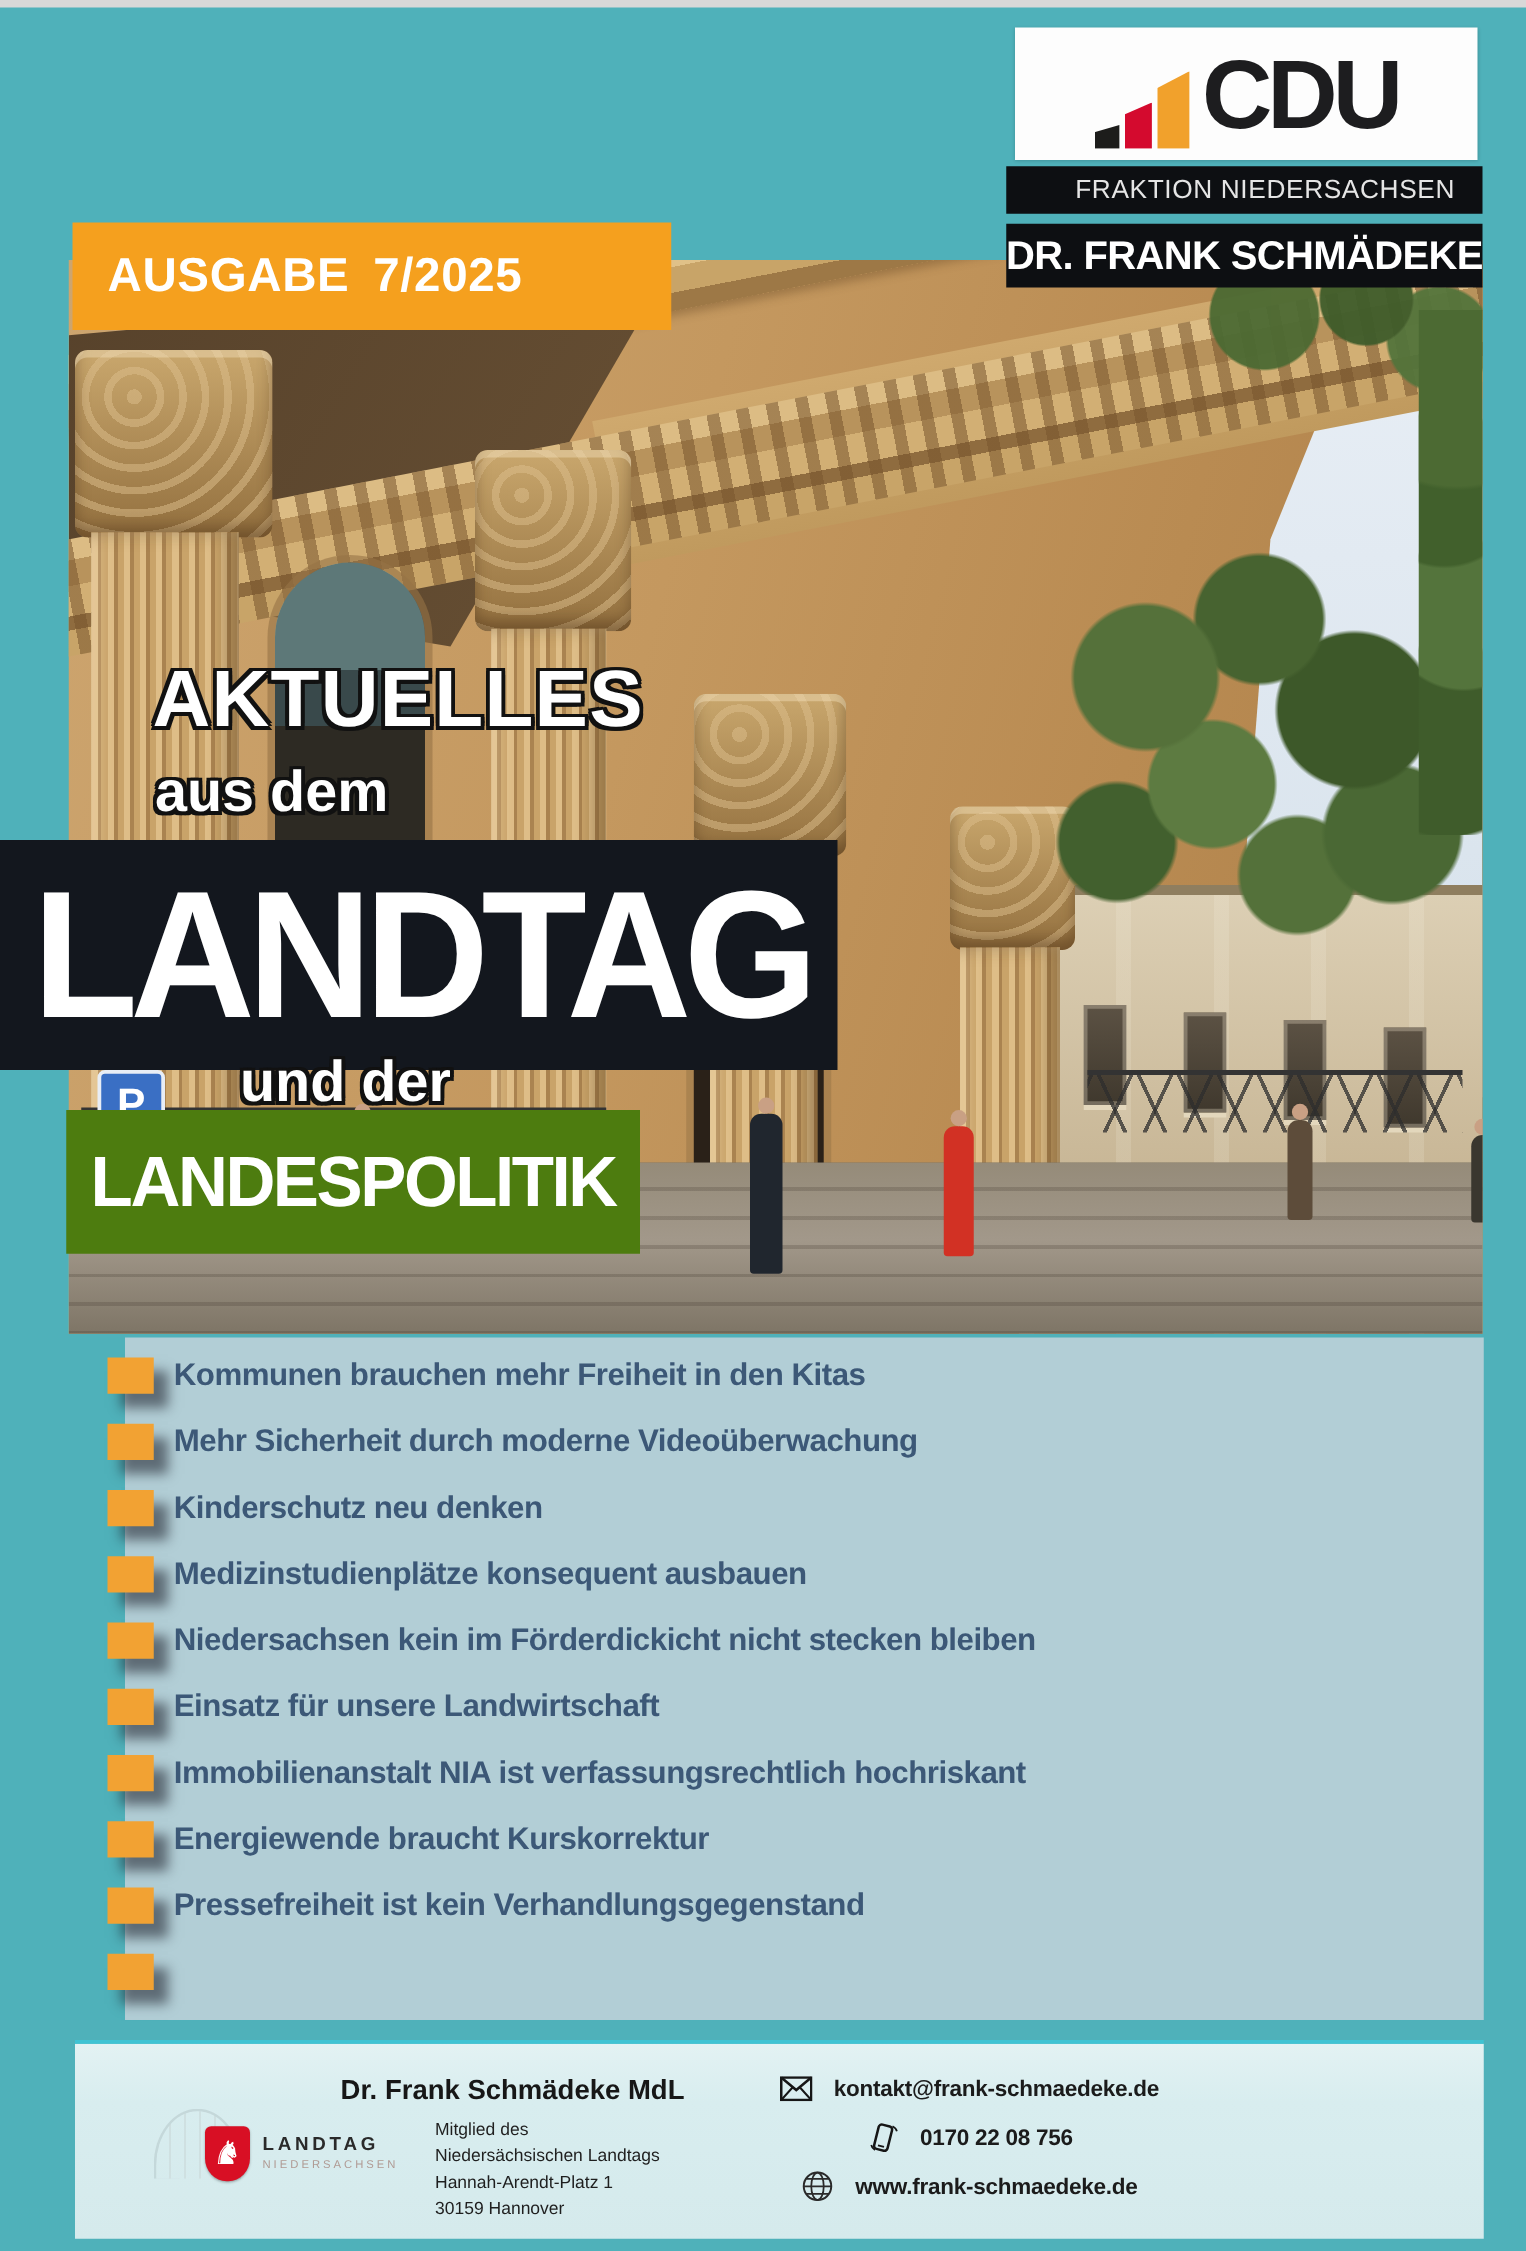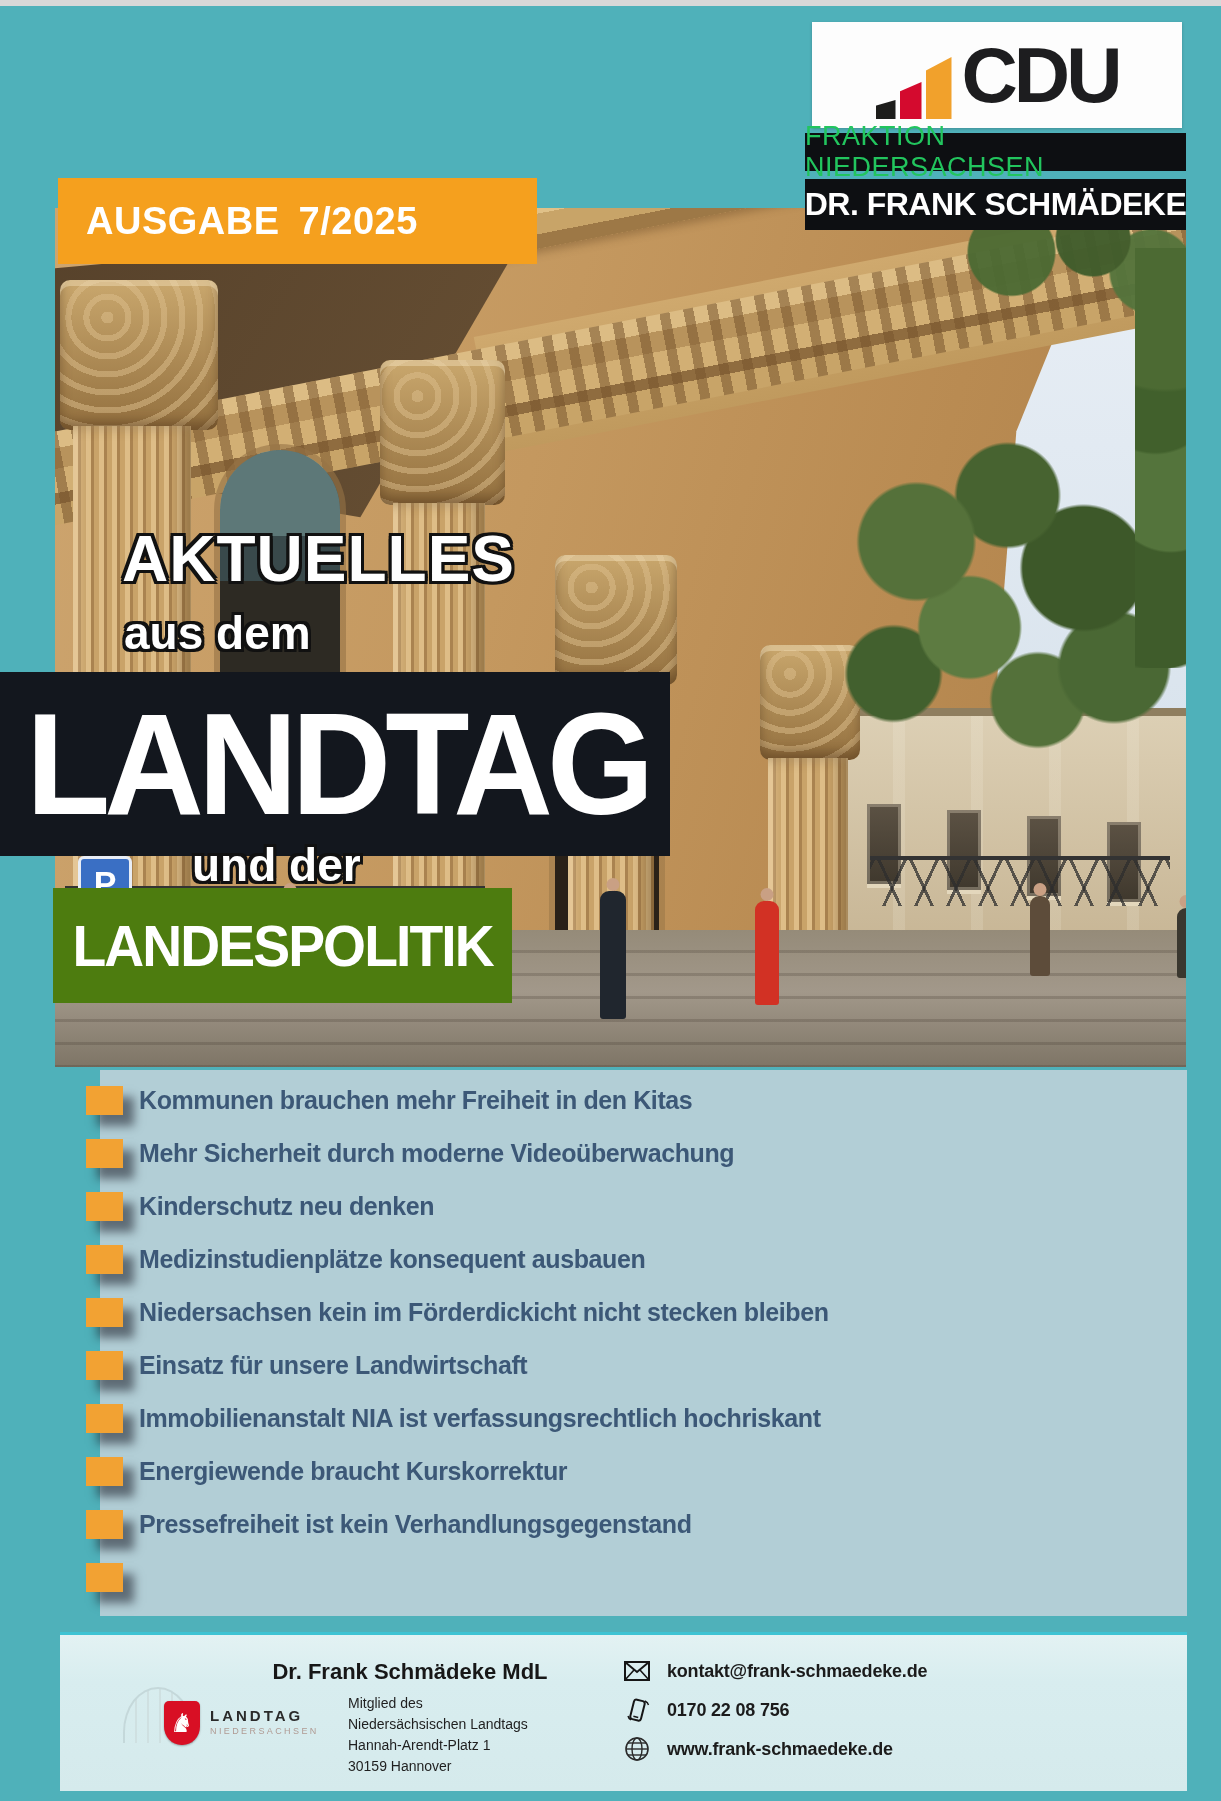--- a/index.html
+++ b/index.html
@@ -161,21 +161,21 @@
   .cdu-bar{ display:block; }
   .cdu-bar.b1{ width:20px; height:19px; background:#1d1d1b; clip-path:polygon(0 30%,100% 0,100% 100%,0 100%); }
   .cdu-bar.b2{ width:22px; height:37px; background:#d40a2e; clip-path:polygon(0 26%,100% 0,100% 100%,0 100%); }
   .cdu-bar.b3{ width:26px; height:62px; background:#f1a12c; clip-path:polygon(0 22%,100% 0,100% 100%,0 100%); }
   .cdu-text{ font-size:78px; font-weight:bold; color:#1d1d1f; letter-spacing:-4px; line-height:1; }
 
   .fraktion-bar{
     position:absolute; left:805px; top:133px; width:381px; height:38px; background:#0d0f12;
     z-index:3; display:flex; align-items:center; justify-content:flex-end; padding-right:22px;
   }
-  .fraktion-bar span{ color:#22c55e; font-size:27px; letter-spacing:.5px; }
+  .fraktion-bar span{ color:#e5e5e5; font-size:21px; letter-spacing:.5px; }
 
   .name-bar{
     position:absolute; left:805px; top:179px; width:381px; height:51px; background:#0d0f12;
     z-index:3; display:flex; align-items:center; justify-content:center;
   }
   .name-bar span{ color:#fff; font-size:32px; font-weight:bold; letter-spacing:-.5px; white-space:nowrap; }
 
   .ausgabe-banner{
     position:absolute; left:58px; top:178px; width:479px; height:86px; background:#f5a01e;
     z-index:3; display:flex; align-items:center; padding-left:28px;
@@ -250,21 +250,21 @@
     position:absolute; left:104px; top:66px; width:36px; height:44px;
     background:#d80f24; border-radius:5px 5px 48% 48%/5px 5px 42% 42%;
     display:flex; align-items:center; justify-content:center;
     box-shadow:0 1px 2px rgba(0,0,0,.3);
   }
   .f-shield span{ color:#fff; font-size:26px; line-height:1; transform:scaleX(-1); font-family:"DejaVu Sans",sans-serif; }
   .f-lt{ position:absolute; left:150px; top:72px; }
   .f-lt .lt1{ font-size:15px; font-weight:bold; color:#2a2a2a; letter-spacing:3px; }
   .f-lt .lt2{ font-size:9px; color:#b09a93; letter-spacing:2.4px; margin-top:2px; }
   .f-address{ position:absolute; left:288px; top:58px; font-size:14px; color:#1f1f1f; line-height:21px; }
-  .f-contact{ position:absolute; left:563px; top:22px; display:flex; flex-direction:column; gap:11px; }
+  .f-contact{ position:absolute; left:563px; top:22px; display:flex; flex-direction:column; gap:11px;align-items:center; }
   .c-row{ display:flex; align-items:center; gap:16px; }
   .c-icon{ width:28px; height:28px; flex:0 0 auto; display:flex; align-items:center; justify-content:center; }
   .c-row span{ font-size:18px; font-weight:bold; color:#1b1b1b; letter-spacing:-.2px; }
 </style>
 </head>
 <body>
 
 <div class="page">
   <div class="top-strip"></div>
 

